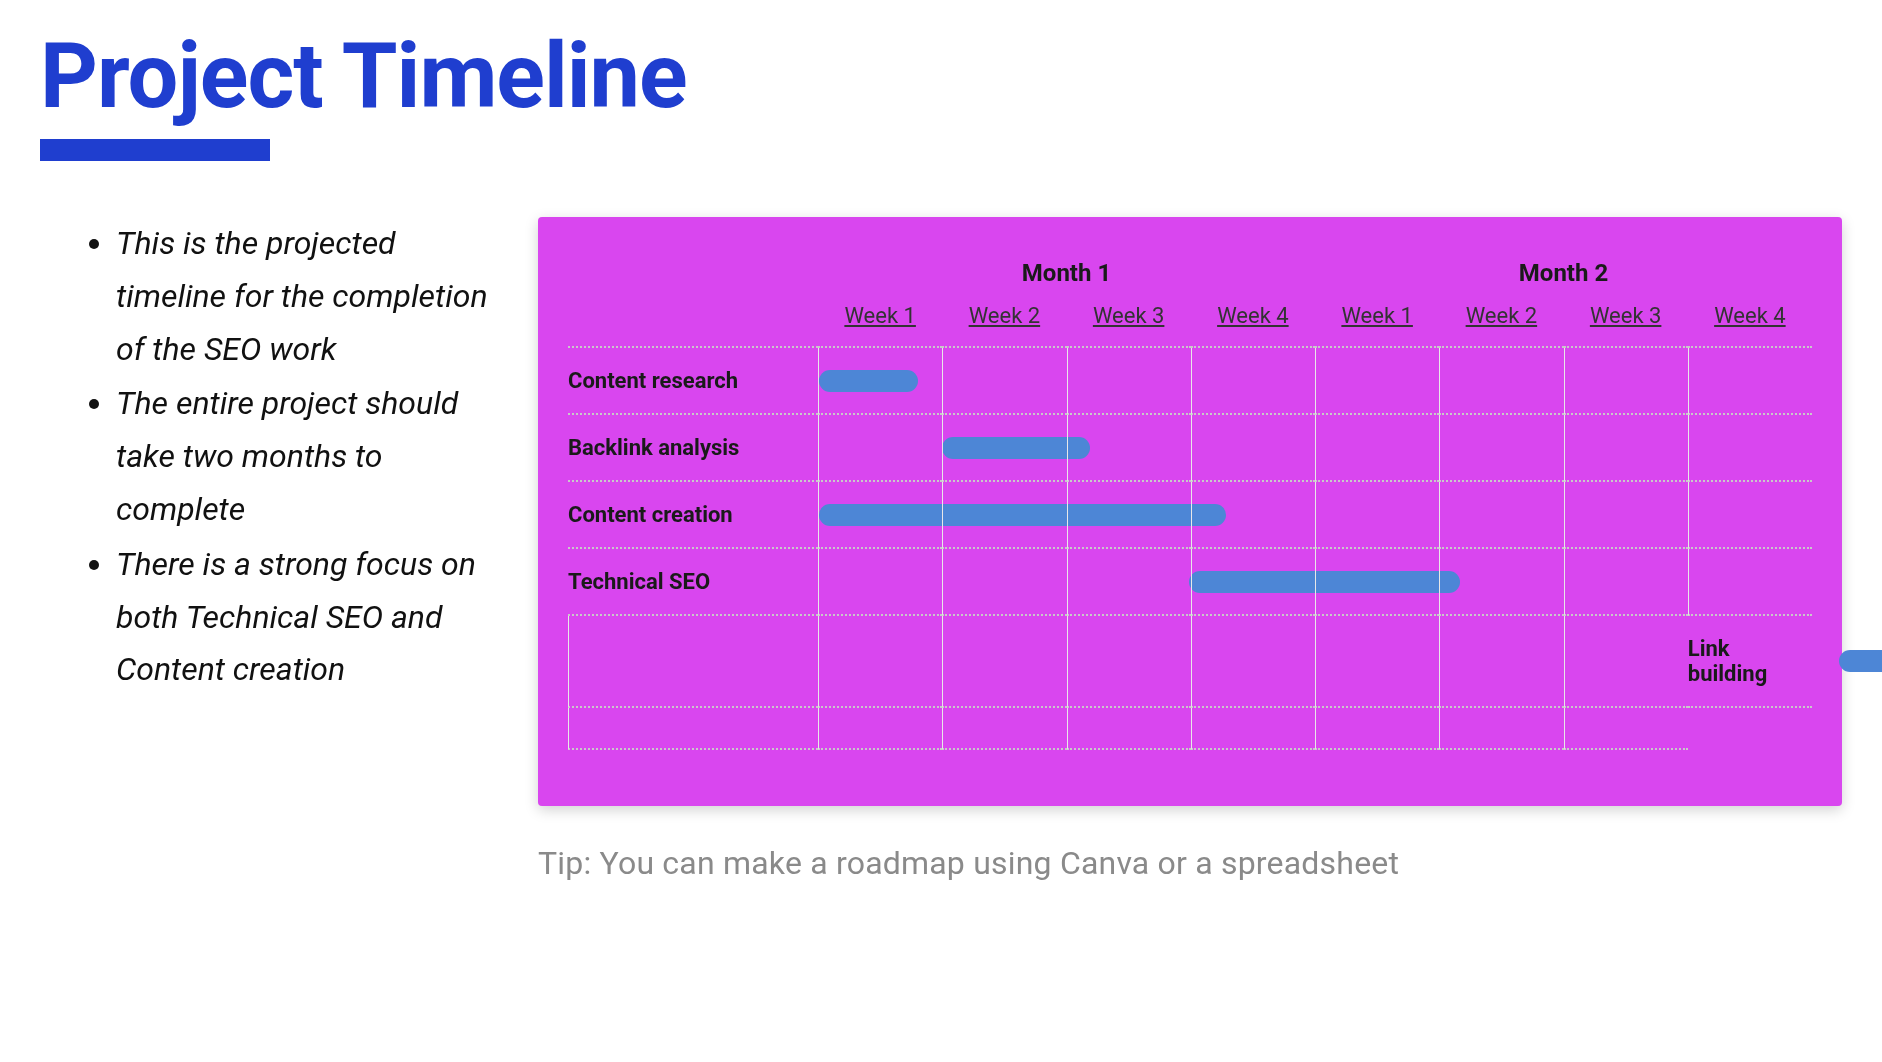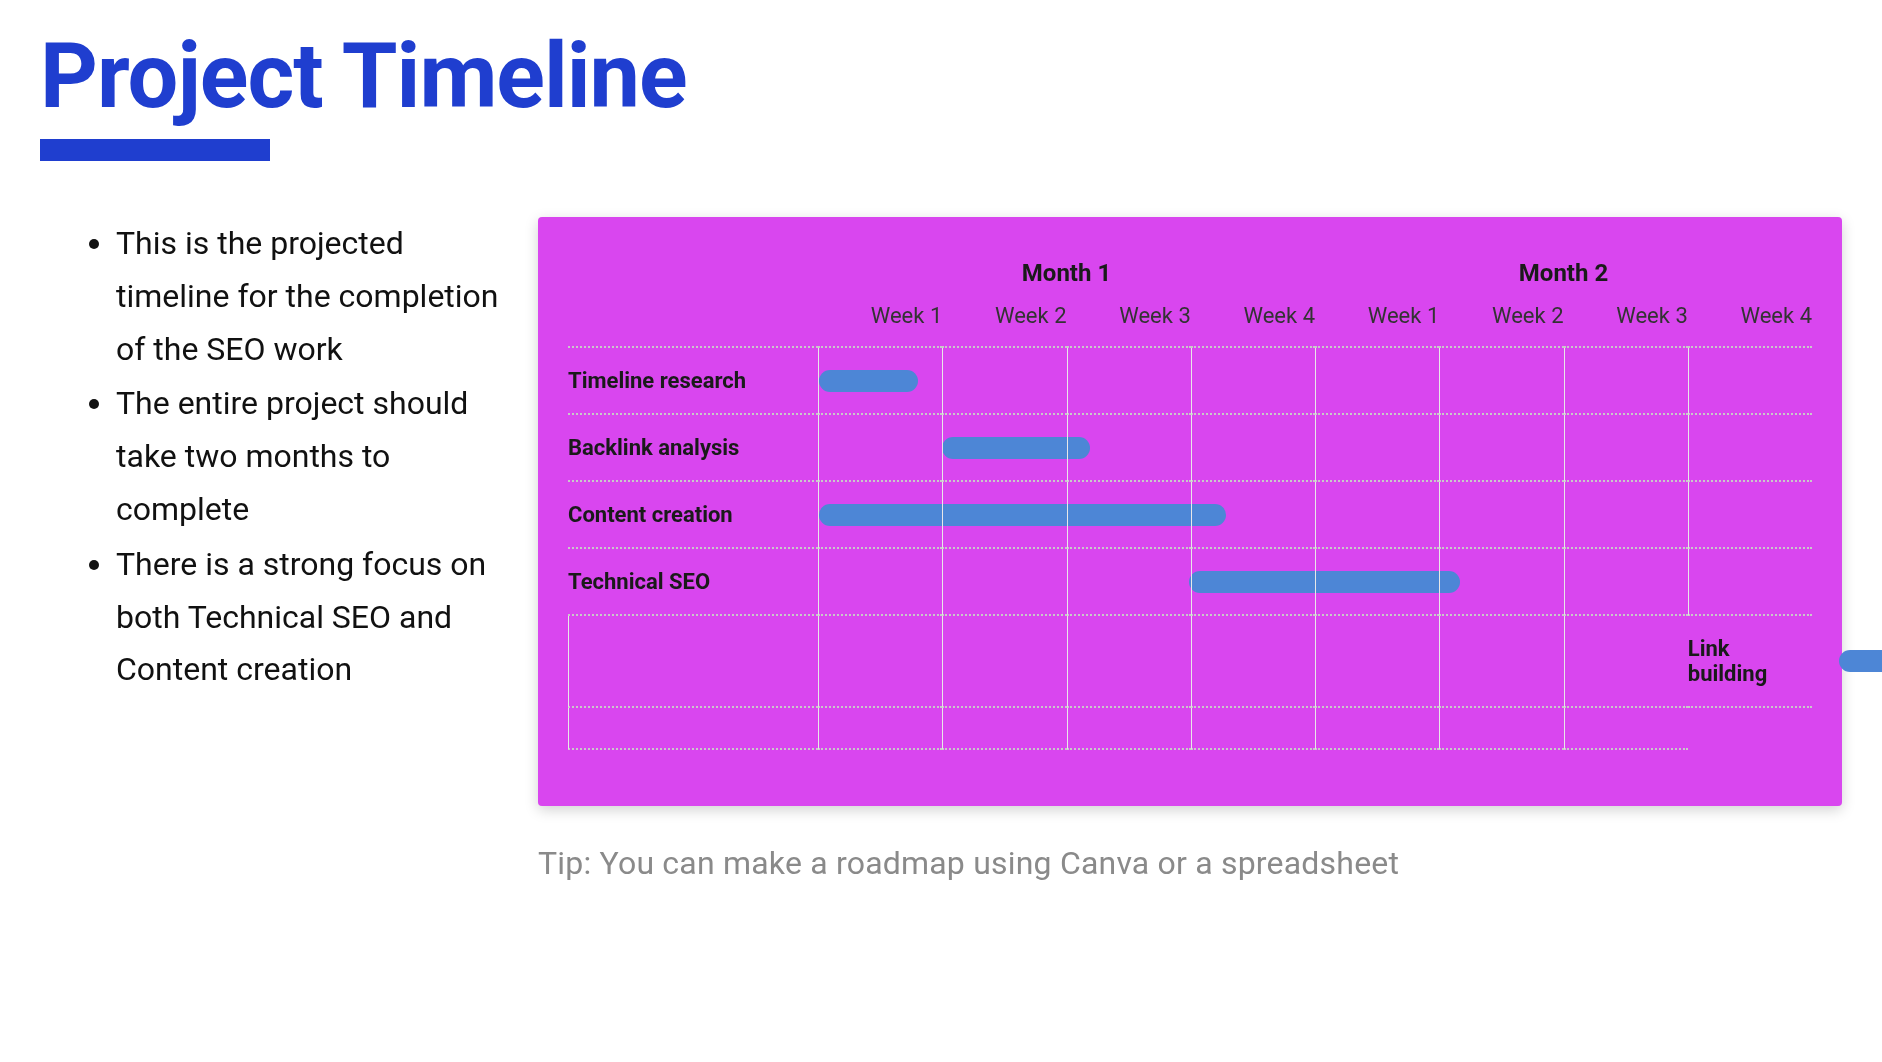--- a/index.html
+++ b/index.html
@@ -1,30 +1,30 @@
 <!DOCTYPE html>
 <html><head>
 <meta charset="utf-8">
 <style>
   * { box-sizing: border-box; margin: 0; padding: 0; }
   html, body { width: 1882px; height: 1062px; background: #fff; font-family: -apple-system, BlinkMacSystemFont, "Segoe UI", Roboto, Helvetica, Arial, sans-serif; }
   .slide { width: 100%; height: 100%; padding: 24px 40px 20px 40px; position: relative; }
   .title { font-size: 90px; font-weight: 700; color: #1f3ecf; letter-spacing: -1px; margin-bottom: 8px; }
   .title-underline { display: block; width: 230px; height: 22px; background: #1f3ecf; margin-top: 10px; margin-bottom: 56px; }
   .content-row { display: flex; gap: 38px; align-items: flex-start; }
-  .bullets { width: 460px; padding-left: 76px; list-style: disc; }
+  .bullets { width: 460px; padding-left: 76px; list-style: disc; font-style: italic; }
   .bullets li { font-size: 32px; line-height: 1.65; color: #111; margin-bottom: 2px; }
   .chart-wrap { flex: 1; }
   .chart { background: #d946ef; border-radius: 4px; box-shadow: 0 4px 14px rgba(0,0,0,0.18); padding: 34px 30px 56px 30px; position: relative; }
   .gantt { display: grid; grid-template-columns: 250px repeat(8, 1fr); }
   .month-cell { font-size: 24px; font-weight: 700; color: #1a1a1a; text-align: center; padding: 8px 0 14px 0; }
   .month-cell.left-spacer { }
   .m1 { grid-column: 2 / span 4; }
   .m2 { grid-column: 6 / span 4; }
-  .week-cell { font-size: 22px; color: #333; text-align: right; padding: 2px 0 18px 0; border-bottom: 2px dotted #c9c9c9; }
+  .week-cell { font-size: 22px; color: #333; text-align: center; padding: 2px 0 18px 0; border-bottom: 2px dotted #c9c9c9; text-decoration: underline; }
   .week-cell.left-spacer { border-bottom: 2px dotted #c9c9c9; }
   .task-label { font-size: 22px; font-weight: 700; color: #1a1a1a; padding: 20px 10px 20px 0; border-bottom: 2px dotted #c9c9c9; display:flex; align-items:center; }
   .task-slot { position: relative; padding: 20px 0; border-bottom: 2px dotted #c9c9c9; border-left: 1px solid #e8e8e8; }
   .task-slot.first { border-left: 1px solid #e8e8e8; }
   .bar { position: absolute; top: 50%; transform: translateY(-50%); height: 22px; border-radius: 12px; background: #4d86d6; }
   .tip { font-size: 32px; color: #8a8a8a; text-align: left; margin-top: 38px; letter-spacing: 0.2px; }
 </style>
 </head>
 <body>
 
@@ -49,21 +49,21 @@
             <div class="month-cell m2">Month 2</div>
             <div class="week-cell left-spacer"></div>
             <div class="week-cell">Week 1</div>
             <div class="week-cell">Week 2</div>
             <div class="week-cell">Week 3</div>
             <div class="week-cell">Week 4</div>
             <div class="week-cell">Week 1</div>
             <div class="week-cell">Week 2</div>
             <div class="week-cell">Week 3</div>
             <div class="week-cell">Week 4</div>
-            <div class="task-label">Timeline research</div>
+            <div class="task-label">Content research</div>
             <div class="task-slot first" style="overflow: visible;">
               <div class="bar" style="background: rgb(77, 134, 214); left: 0%; width: 80%;"></div>
             </div>
             <div class="task-slot"></div>
             <div class="task-slot"></div>
             <div class="task-slot"></div>
             <div class="task-slot"></div>
             <div class="task-slot"></div>
             <div class="task-slot"></div>
             <div class="task-slot"></div>

